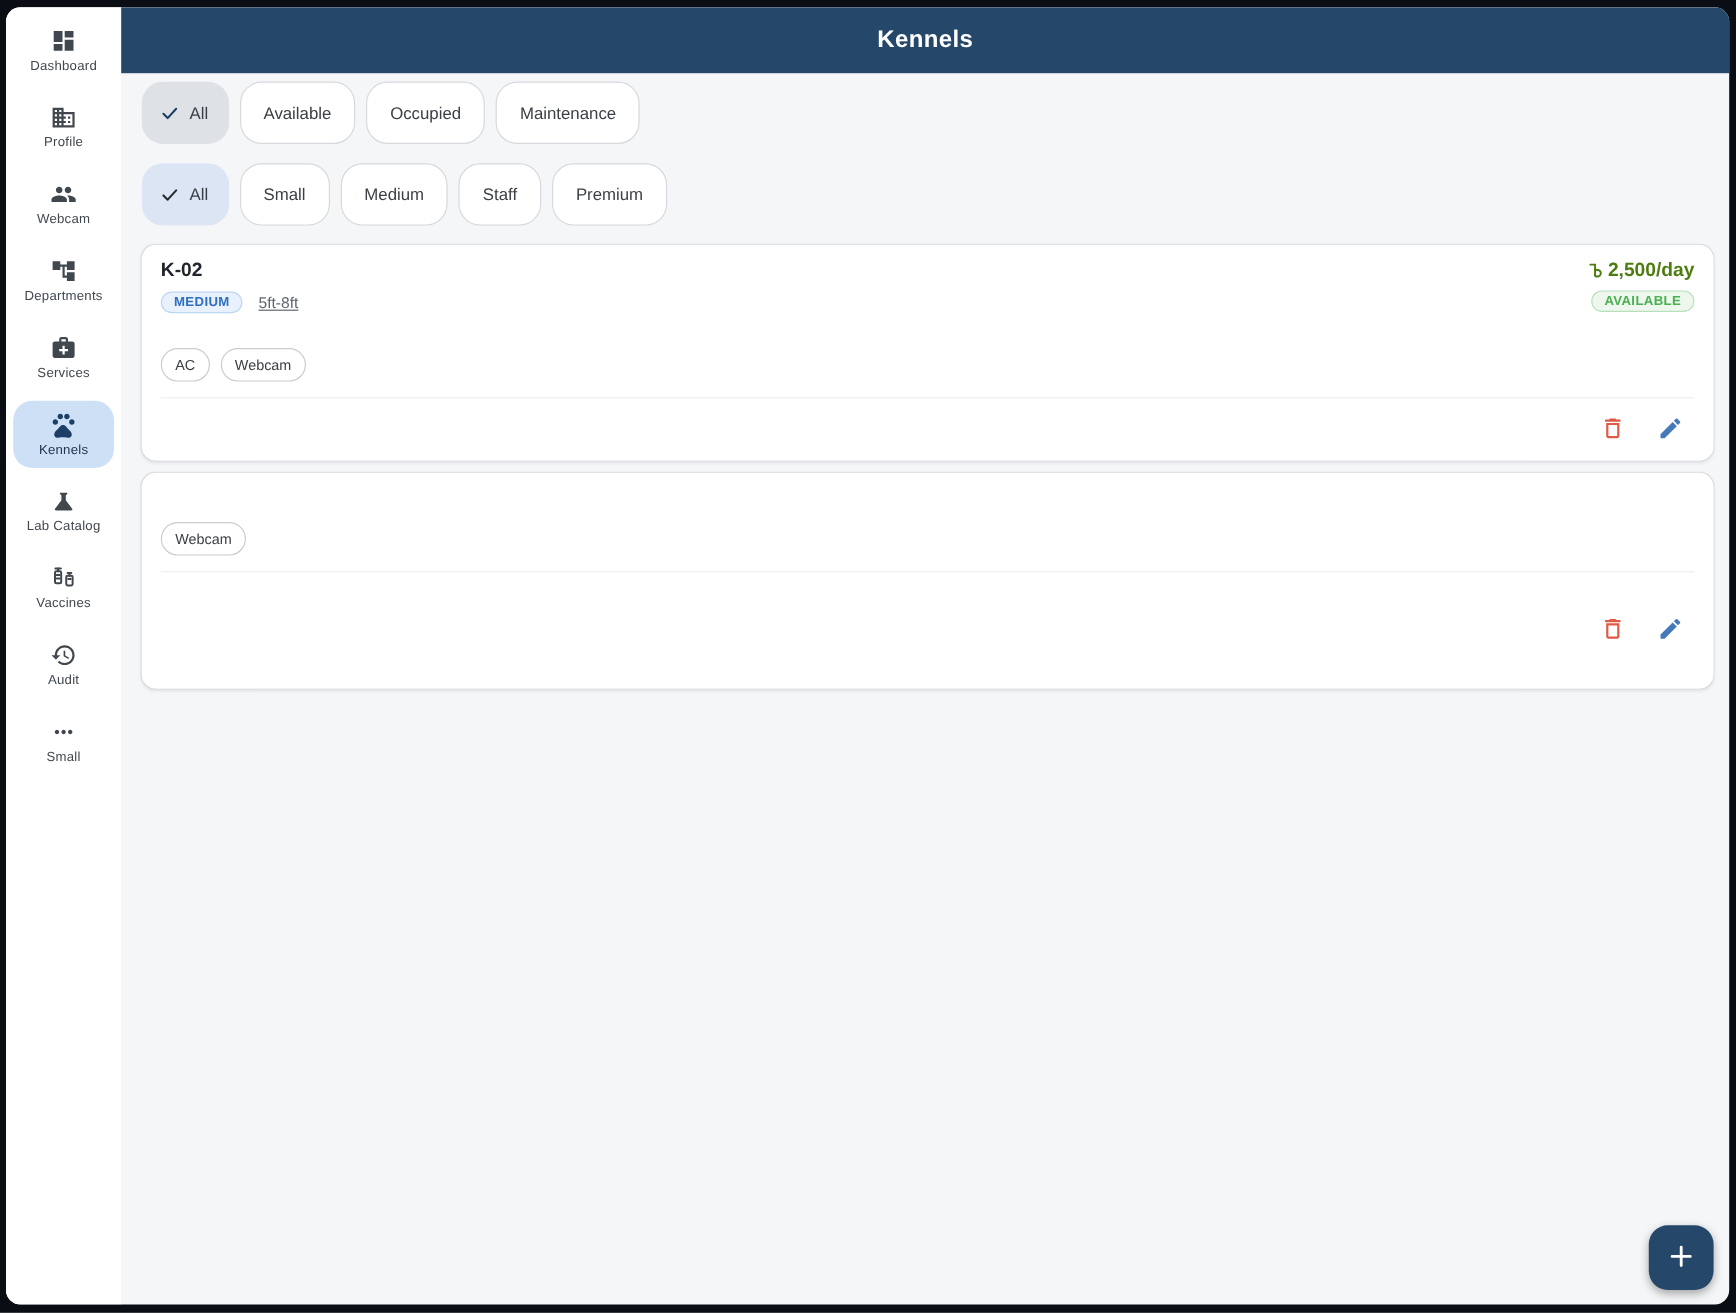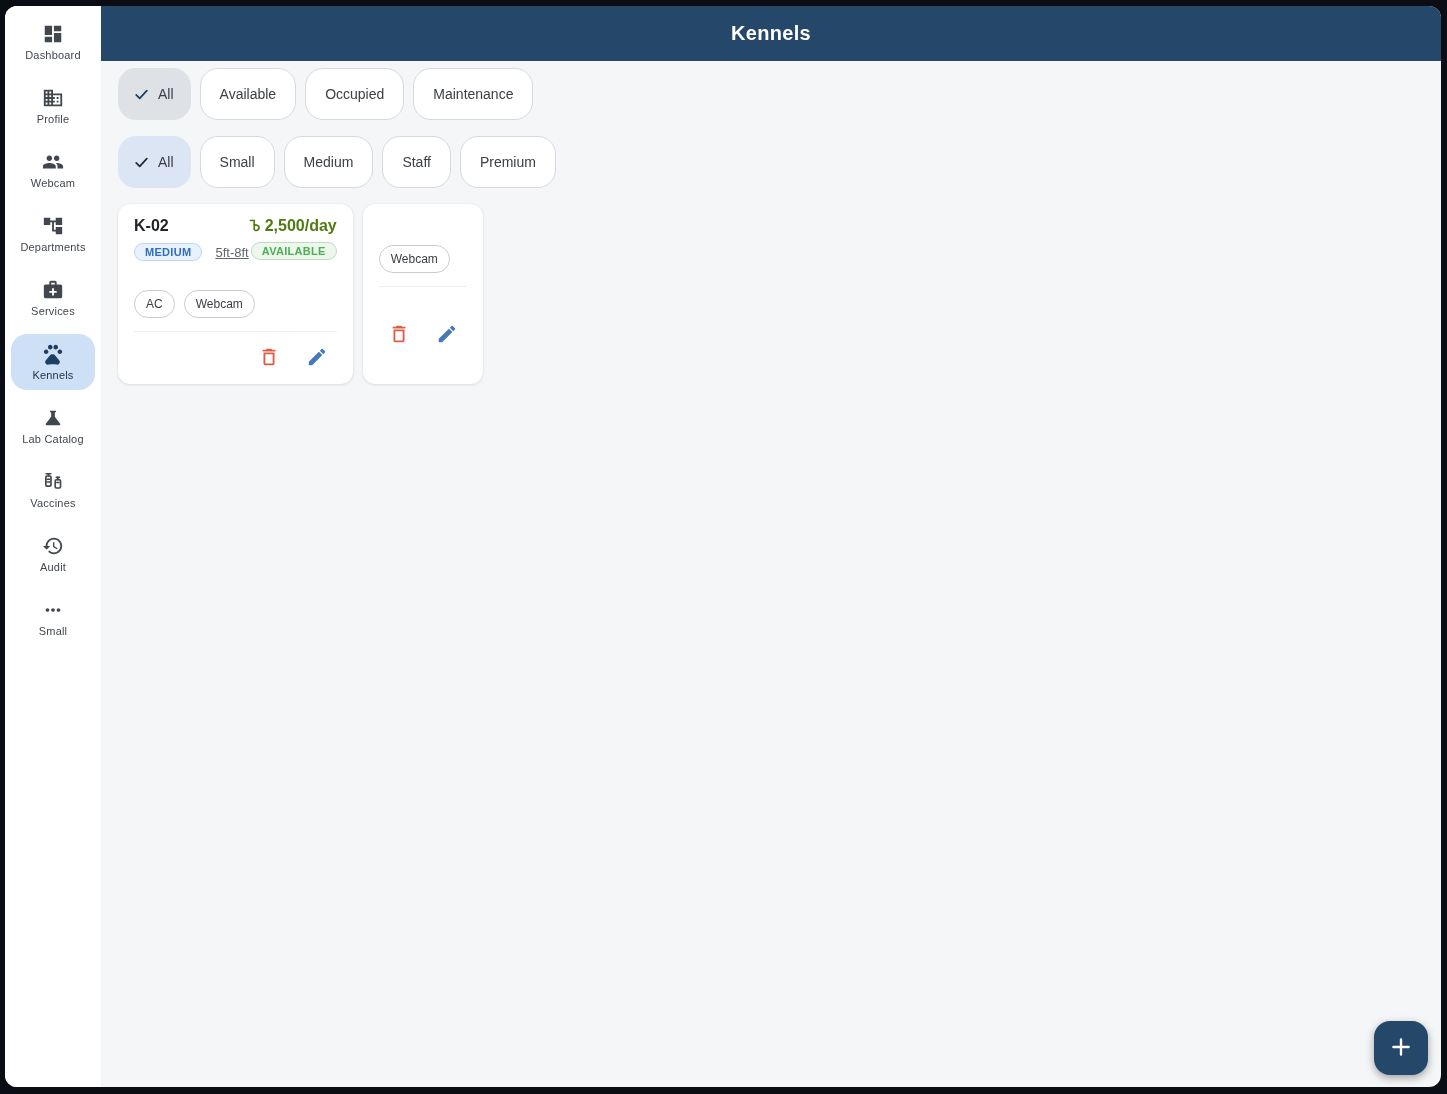--- a/index.html
+++ b/index.html
@@ -33,21 +33,21 @@
           display:inline-flex; align-items:center; padding:0 19px; font-size:14px;
           color:#3b4046; cursor:pointer; white-space:nowrap; }
   .chip.selected { border-color:transparent; padding:0 16px 0 14px; gap:8px; }
   .chip.selected.sel-gray { background:#dee1e6; }
   .chip.selected.sel-blue { background:#dbe5f4; }
   .chip .check { width:17px; height:17px; }
   .check-navy { color:#1e3c61; }
   .check-dark { color:#24292e; }
 
   
-  .cards { margin-top:9px; display:flex; gap:10px; }
+  .cards { margin-top:9px; display:flex; flex-direction:column; gap:10px; }
   .card { background:#ffffff; border-radius:12px; height:180px;
           box-shadow:0 1px 3px rgba(25,39,57,.10), 0 0 1px rgba(25,39,57,.14);
           padding:12px 16px 0; display:flex; flex-direction:column; }
   .card-top { display:flex; justify-content:space-between; align-items:flex-start; }
   .card-title { font-size:16px; font-weight:700; color:#20252b; line-height:19px; }
   .meta-row { display:flex; align-items:center; gap:13px; margin-top:8px; }
   .size-badge { height:18px; padding:0 10px; border-radius:10px; font-size:11px; font-weight:700;
                 letter-spacing:.3px; color:#2f6fc0; background:#e8f1fc; border:1px solid #bdd6f2;
                 display:inline-flex; align-items:center; }
   .dimensions { font-size:13px; color:#5f6670;text-decoration:underline; }

